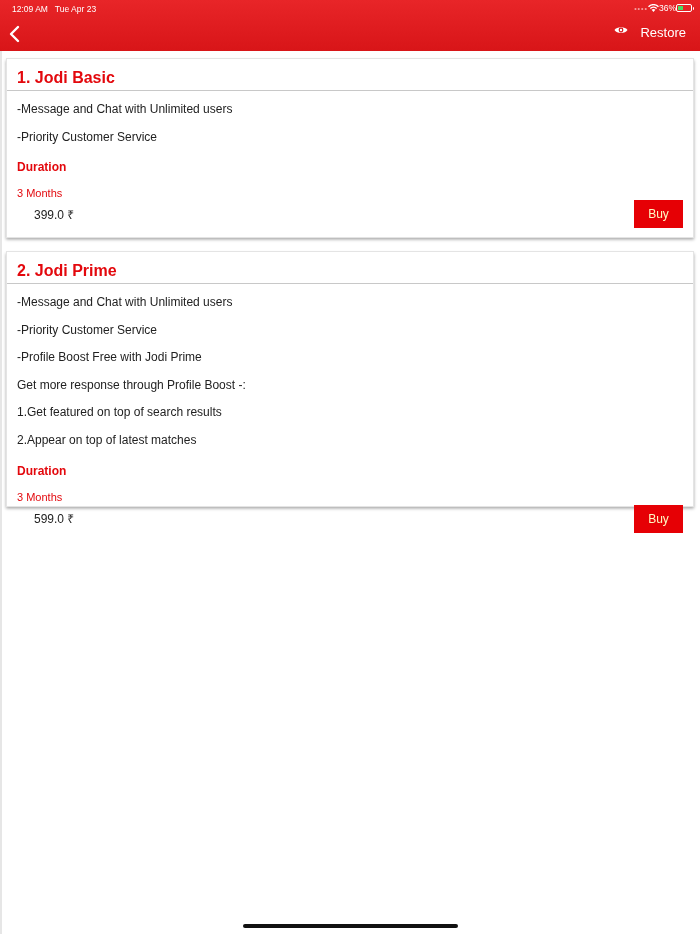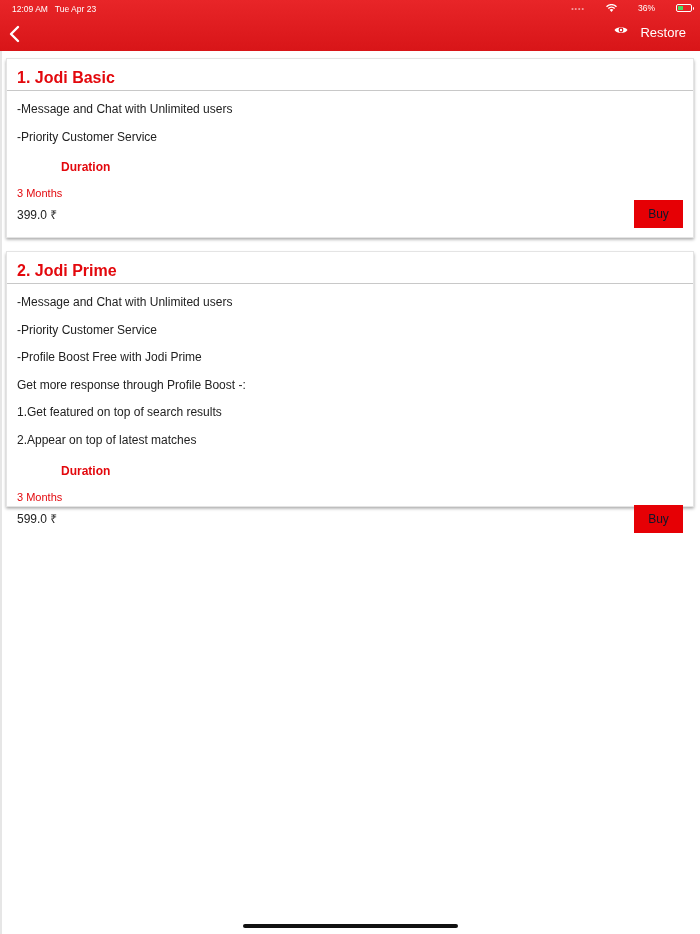--- a/index.html
+++ b/index.html
@@ -14,21 +14,21 @@
       background: linear-gradient(180deg, #e82528 0%, #d81518 100%);
       color: #fff;
     }
     .statusbar {
       position: absolute; left: 0; top: 0; width: 700px; height: 16px;
       font-size: 8.5px; color: #fff;
     }
     .status-time { position: absolute; left: 12px; top: 4px; font-weight: 500; }
     .status-right {
       position: absolute; right: 8px; top: 3px;
-      display: flex; align-items: center; gap: 21px; font-size: 8.5px;
+      display: flex; align-items: center; gap: 0; font-size: 8.5px;
     }
     .signal-dots { letter-spacing: 1px; opacity: 0.55; font-size: 7px; }
     .battery {
       width: 16px; height: 8px; border: 1px solid #fff; border-radius: 2px;
       position: relative; display: inline-block;
     }
     .battery::after {
       content: ""; position: absolute; right: -3px; top: 2px; width: 1.5px; height: 3px;
       background: #fff; border-radius: 0 1px 1px 0;
     }
@@ -62,29 +62,28 @@
       font-size: 16px; font-weight: bold; color: #e3080d;
       border-bottom: 1px solid #c8c8c8;
     }
     .feature {
       font-size: 12px; color: #222; padding-left: 10px; height: 27.6px; line-height: 12px;
     }
     .features { padding-top: 12px; }
     .duration-label {
       font-size: 12px; font-weight: bold; color: #e3080d; padding-left: 10px;
       margin-top: 2px;
-      margin-left: 44px;
     }
     .duration-value {
       font-size: 11px; color: #e3080d; padding-left: 10px; margin-top: 13px;
     }
-    .price { font-size: 12px; color: #222; padding-left: 10px; margin-top: 7px; }
+    .price { font-size: 12px; color: #222; padding-left: 27px; margin-top: 7px; }
     .buy-button {
       position: absolute; right: 10px; width: 49px; height: 28px;
-      background: #e60005; color: #0f172a; border: none;
+      background: #e60005; color: #fef9c3; border: none;
       font-family: "Liberation Sans", sans-serif; font-size: 12px;
       display: flex; align-items: center; justify-content: center; cursor: pointer; text-align: right;
     }
     .card-1 .buy-button { top: 141px; }
     .card-2 .buy-button { top: 253px; }
 
     .home-indicator {
       position: absolute; left: 243px; top: 924px; width: 215px; height: 4px;
       background: #111; border-radius: 3px;
     }

